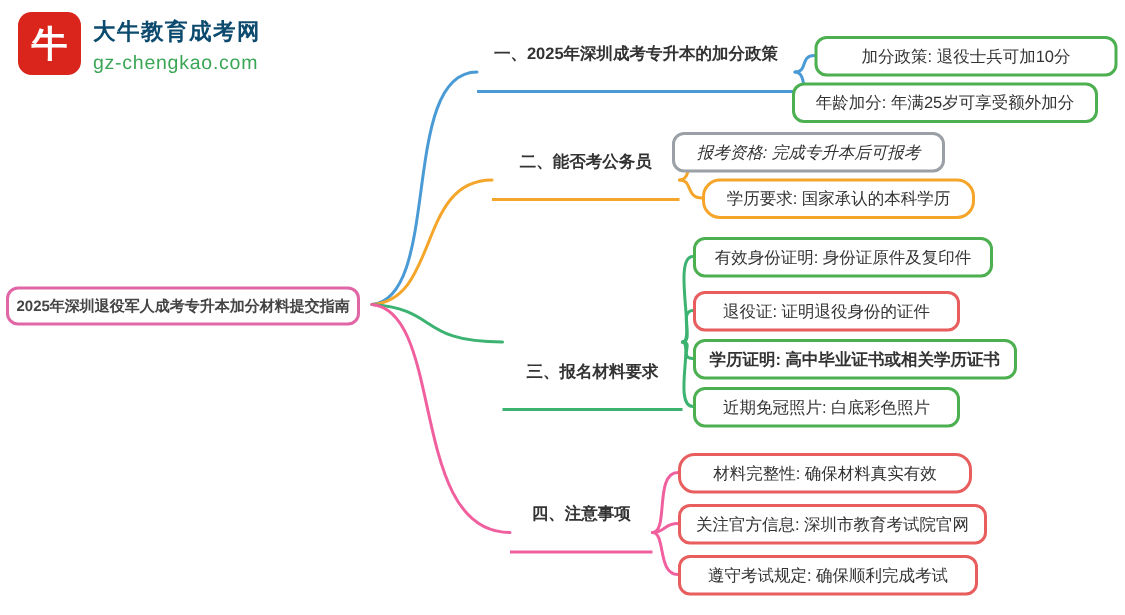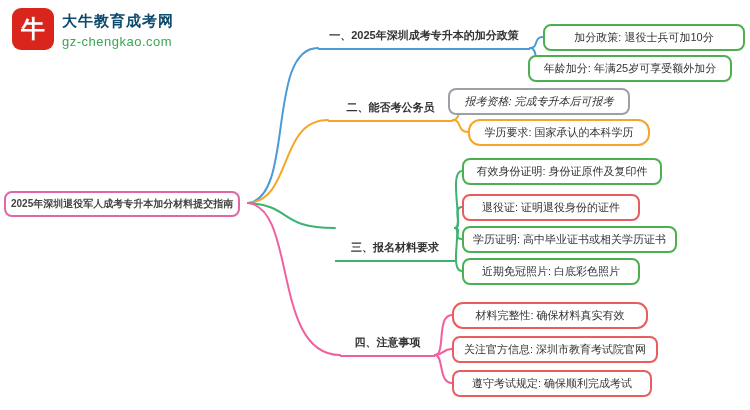--- a/index.html
+++ b/index.html
@@ -21,21 +21,21 @@
   .root-node{
     position:absolute;left:4px;top:191px;max-width:252px;
     border:2px solid #e066a6;border-radius:8px;padding:4px 5px;
     font-size:10px;font-weight:700;color:#444;white-space:nowrap;background:#fff;
     box-sizing:border-box;
   }
 
   
   .branch{
     position:absolute;font-size:11px;font-weight:600;color:#333;
-    text-align:center;padding-bottom:5px;border-bottom:2px solid #999;
+    text-align:center;padding-bottom:17px;border-bottom:2px solid #999;
     white-space:nowrap;box-sizing:border-box;
   }
   .b1{left:318px;top:28px;width:212px;}
   .b2{left:328px;top:100px;width:125px;}
   .b3{left:335px;top:208px;width:120px;}
   .b4{left:340px;top:335px;width:95px;}
 
   
   .leaf{
     position:absolute;background:#fff;border:2px solid #ccc;border-radius:8px;
@@ -98,19 +98,19 @@
   <div class="branch b2" style="border-color: rgb(245, 166, 42);">二、能否考公务员</div>
   <div class="branch b3" style="border-color: rgb(60, 179, 113); margin-top: 32px;">三、报名材料要求</div>
   <div class="branch b4" style="border-color: rgb(240, 96, 159);">四、注意事项</div>
 
   <div class="leaf lf1" style="border-color: rgb(76, 175, 80);">加分政策: 退役士兵可加10分</div>
   <div class="leaf lf2" style="border-color: rgb(76, 175, 80);">年龄加分: 年满25岁可享受额外加分</div>
   <div class="leaf lf3" style="border-color: rgb(154, 160, 166);">报考资格: 完成专升本后可报考</div>
   <div class="leaf lf4" style="border-color: rgb(245, 166, 42); border-radius: 12px;">学历要求: 国家承认的本科学历</div>
   <div class="leaf lf5" style="border-color: rgb(76, 175, 80);">有效身份证明: 身份证原件及复印件</div>
   <div class="leaf lf6" style="border-color: rgb(232, 93, 93);">退役证: 证明退役身份的证件</div>
-  <div class="leaf lf7" style="border-color: rgb(76, 175, 80);">学历证明: 高中毕业证书或相关学历证书</div>
+  <div class="leaf lf7" style="border-color: rgb(76, 175, 80); font-weight: bold;">学历证明: 高中毕业证书或相关学历证书</div>
   <div class="leaf lf8" style="border-color: rgb(76, 175, 80);">近期免冠照片: 白底彩色照片</div>
   <div class="leaf lf9" style="border-color: rgb(232, 93, 93); border-radius: 11px;">材料完整性: 确保材料真实有效</div>
   <div class="leaf lf10" style="border-color: rgb(232, 93, 93);">关注官方信息: 深圳市教育考试院官网</div>
   <div class="leaf lf11" style="border-color: rgb(232, 93, 93);">遵守考试规定: 确保顺利完成考试</div>
 
 </div>
 
 </body></html>

